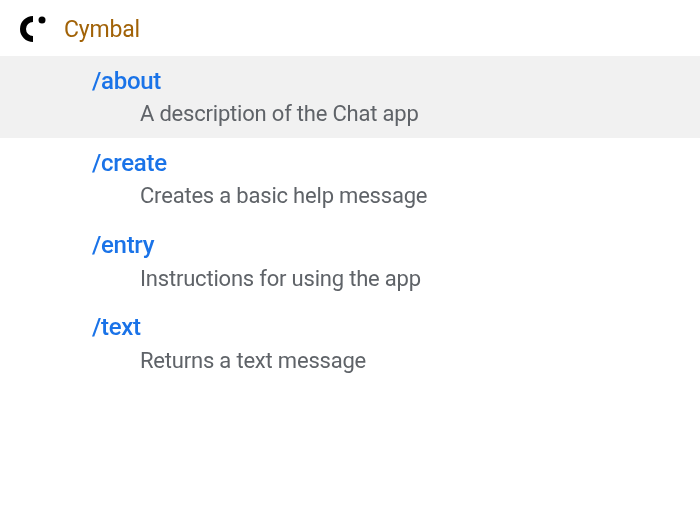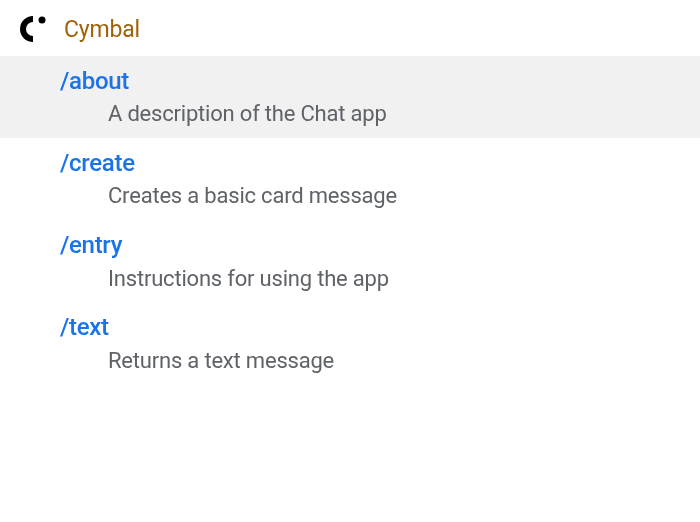--- a/index.html
+++ b/index.html
@@ -30,21 +30,21 @@
     .app-name {
       font-size: 23px;
       font-weight: 400;
       color: #a16207;
       letter-spacing: -0.2px;
     }
     .command-list {
       width: 100%;
     }
     .command-item {
-      padding: 9px 0 9px 60px;
+      padding: 9px 0 9px 92px;
       cursor: pointer;
     }
     .command-item.selected {
       background-color: #f1f1f1;
     }
     .command-name {
       font-size: 24px;
       font-weight: 500;
       color: #1a73e8;
       letter-spacing: -0.3px;
@@ -73,21 +73,21 @@
   <div class="app-name">Cymbal</div>
 </div>
 
 <div class="command-list">
   <div class="command-item selected">
     <div class="command-name">/about</div>
     <div class="command-description">A description of the Chat app</div>
   </div>
   <div class="command-item">
     <div class="command-name">/create</div>
-    <div class="command-description">Creates a basic card message</div>
+    <div class="command-description">Creates a basic help message</div>
   </div>
   <div class="command-item">
     <div class="command-name">/entry</div>
     <div class="command-description">Instructions for using the app</div>
   </div>
   <div class="command-item">
     <div class="command-name">/text</div>
     <div class="command-description">Returns a text message</div>
   </div>
 </div>

